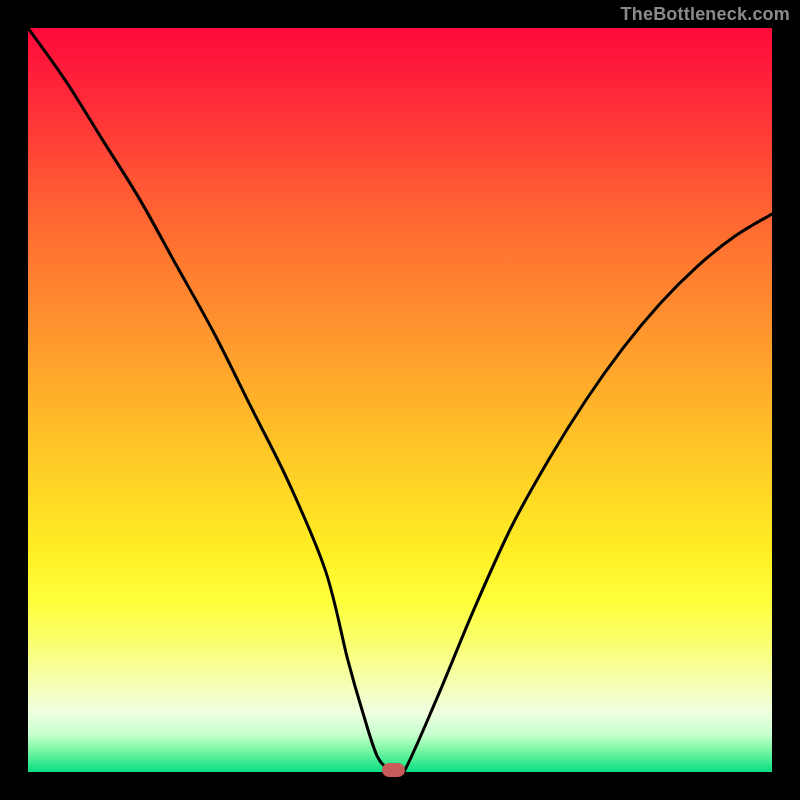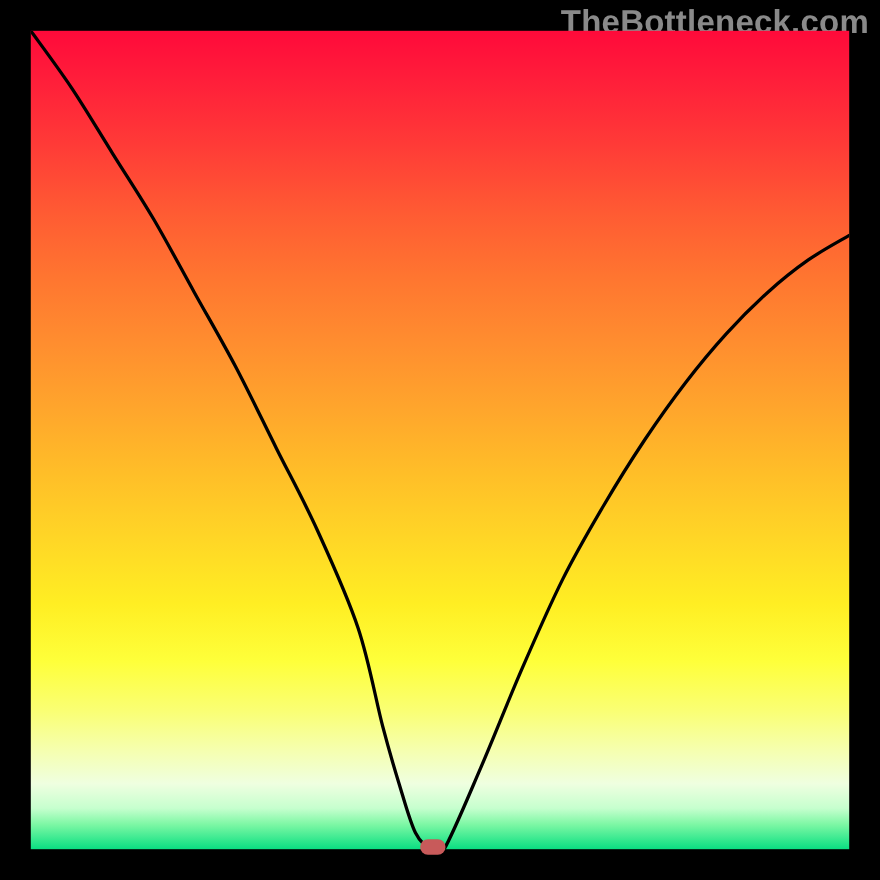--- a/index.html
+++ b/index.html
@@ -44,21 +44,21 @@
       #7cf7a4 97%,
       #2fe78d 99%,
       #0ade82 100%
     );
   }
   .watermark {
     position: absolute;
     top: 4px;
     right: 10px;
     color: #8a8a8a;
-    font-size: 30px;
+    font-size: 18px;
     font-weight: 600;
     letter-spacing: 0.2px;
     user-select: none;
   }
   svg.curve {
     position: absolute;
     top: 0;
     left: 0;
     width: 744px;
     height: 744px;

